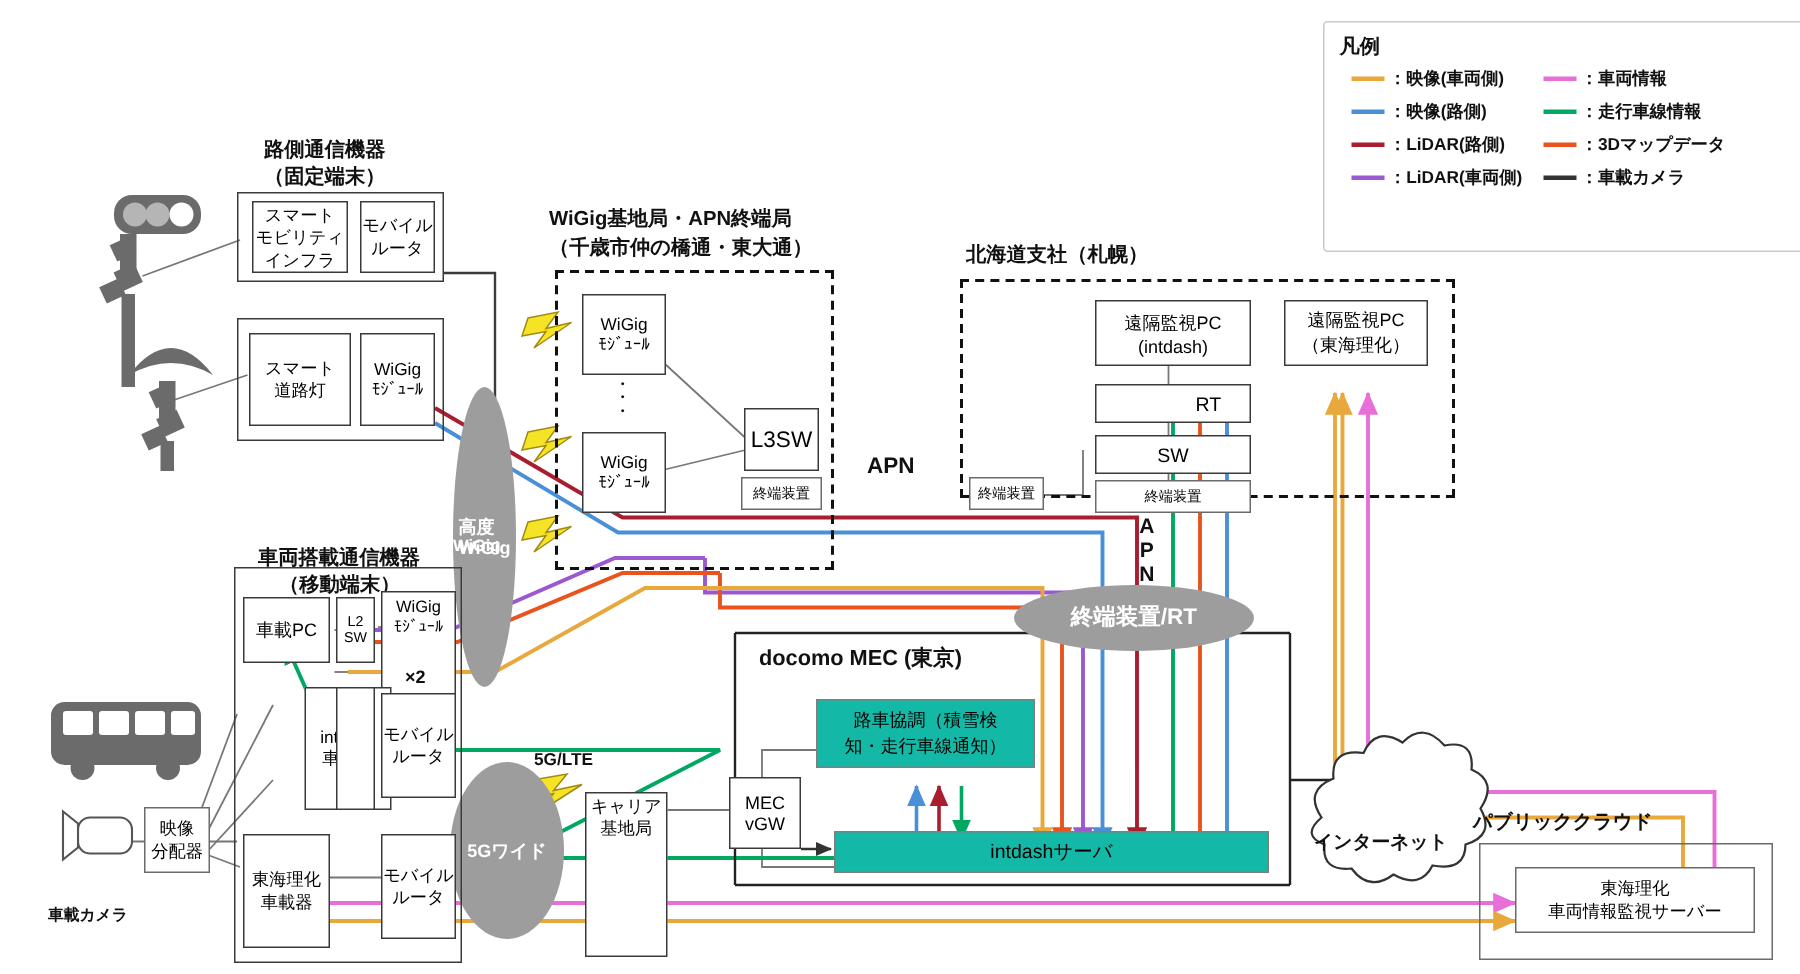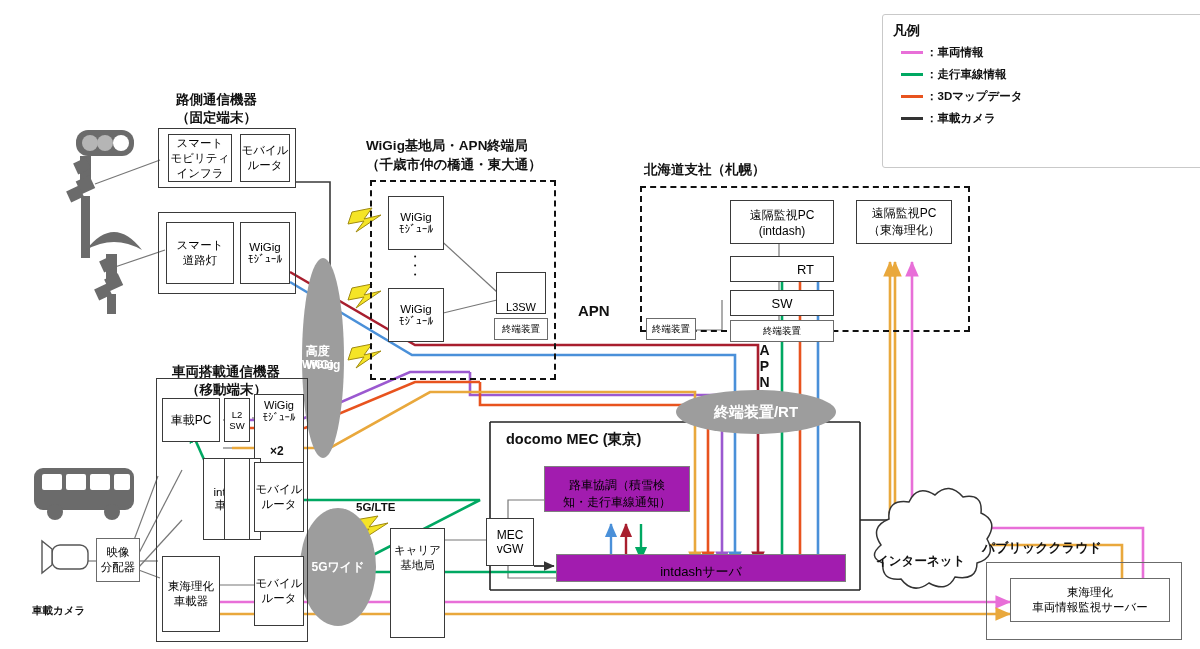--- a/index.html
+++ b/index.html
@@ -7,21 +7,21 @@
   body{font-family:"Liberation Sans","DejaVu Sans",sans-serif;}
   #canvas{position:relative;width:1200px;height:649px;background:#fff;overflow:hidden;}
   svg.layer{position:absolute;left:0;top:0;width:1200px;height:649px;pointer-events:none;}
   .nd{position:absolute;box-sizing:border-box;display:flex;align-items:center;justify-content:center;text-align:center;}
   .box{border:1.6px solid #3a3a3a;background:#fff;}
   .boxthin{border:1.3px solid #6b6b6b;background:#fff;}
   .grp{border:1.8px solid #3a3a3a;background:transparent;}
   .dash{border:2.2px dashed #111;background:transparent;}
   .lbl{position:absolute;color:#111;font-weight:bold;white-space:pre;line-height:1.25;}
   .ttl{font-weight:bold;color:#111;line-height:1.22;}
-  .blue{background:#a21caf;border:1.3px solid #7f7f7f;align-items:flex-end;}
+  .blue{background:#14b8a6;border:1.3px solid #7f7f7f;}
   .ellipse{position:absolute;background:#9d9d9d;border-radius:50%;display:flex;align-items:center;
            justify-content:center;color:#fff;font-weight:bold;line-height:1.2;}
   .legend{position:absolute;border:1px solid #c9c9c9;background:#fff;border-radius:3px;}
   .lgrow{display:flex;align-items:center;margin-bottom:7px;}
   .sw{width:22px;height:0;border-top:3.5px solid #000;margin-right:3px;}
   .lgtxt{font-size:11.5px;color:#111;font-weight:bold;white-space:nowrap;}
   .vtxt{writing-mode:vertical-rl;text-orientation:upright;font-weight:bold;}
 </style>
 </head>
 <body>
@@ -225,21 +225,21 @@
   <div class="lbl" style="left:366px;top:157px;font-size:13.5px;"><span>（千歳市仲の橋通・東大通）</span></div>
   <div class="nd dash" style="left:370px;top:180px;width:186px;height:200px;"></div>
 
   <div class="nd box" style="left:388px;top:196px;width:56px;height:54px;font-size:11.5px;">
       <span>WiGig<br>ﾓｼﾞｭｰﾙ</span>
     </div>
   <div class="lbl" style="left:410px;top:252px;font-size:10px;line-height:0.9;"><span>・<br>・<br>・</span></div>
   <div class="nd box" style="left:388px;top:288px;width:56px;height:54px;font-size:11.5px;">
       <span>WiGig<br>ﾓｼﾞｭｰﾙ</span>
     </div>
-  <div class="nd box" style="left:496px;top:272px;width:50px;height:42px;font-size:11px;align-items:flex-end;">
+  <div class="nd box" style="left:496px;top:272px;width:50px;height:42px;font-size:15px;">
       <span>L3SW</span>
     </div>
   <div class="nd boxthin" style="left:494px;top:318px;width:54px;height:22px;font-size:9.5px;">
       <span>終端装置</span>
     </div>
 
   <div class="lbl" style="left:578px;top:302px;font-size:15px;"><span>APN</span></div>
   <div class="lbl vtxt" style="left:755px;top:342px;font-size:14px;"><span>APN</span></div>
 
   <div class="lbl" style="left:644px;top:162px;font-size:13.5px;"><span>北海道支社（札幌）</span></div>
@@ -305,21 +305,21 @@
   <div class="nd box" style="left:254px;top:556px;width:50px;height:70px;font-size:11.5px;">
       <span>モバイル<br>ルータ</span>
     </div>
 
   <div class="nd boxthin" style="left:96px;top:538px;width:44px;height:44px;font-size:11.5px;">
       <span>映像<br>分配器</span>
     </div>
   <div class="lbl" style="left:32px;top:586px;font-size:10.5px;margin-top:18px;"><span>車載カメラ</span></div>
 
   <div class="lbl" style="left:356px;top:500px;font-size:11.5px;"><span>5G/LTE</span></div>
-  <div class="nd box" style="left:390px;top:528px;width:55px;height:110px;font-size:11.5px;align-items:flex-start;padding-top:14px;">
+  <div class="nd box" style="left:390px;top:528px;width:55px;height:110px;font-size:11.5px;align-items:flex-start;padding-top:1px;">
       <span>キャリア<br>基地局</span>
     </div>
   <div class="nd box" style="left:486px;top:518px;width:48px;height:48px;font-size:12px;">
       <span>MEC<br>vGW</span>
     </div>
 
   <div class="lbl" style="left:506px;top:430px;font-size:14.5px;"><span>docomo MEC (東京)</span></div>
   <div class="nd blue" style="left:544px;top:466px;width:146px;height:46px;font-size:12px;">
       <span>路車協調（積雪検<br>知・走行車線通知）</span>
     </div>
@@ -330,20 +330,38 @@
   <div class="lbl" style="left:876px;top:554px;font-size:12.5px;"><span>インターネット</span></div>
   <div class="lbl" style="left:982px;top:540px;font-size:13px;"><span>パブリッククラウド</span></div>
   <div class="nd grp" style="left:986px;top:562px;width:196px;height:78px;border-color:#6b6b6b;"></div>
   <div class="nd boxthin" style="left:1010px;top:578px;width:160px;height:44px;font-size:11.5px;">
       <span>東海理化<br>車両情報監視サーバー</span>
     </div>
 
   <div class="legend" style="left:882px;top:14px;width:304px;height:136px;padding:8px 10px;">
     <div class="ttl" style="font-size:13.5px;margin-bottom:6px;"><span>凡例</span></div>
     <div style="display:flex;gap:14px;padding-left:8px;">
+      <div id="lg-left">
+          <div class="lgrow">
+            <span class="sw" style="border-top-color: rgb(233, 168, 60);"></span>
+            <span class="lgtxt">：映像(車両側)</span>
+          </div>
+          <div class="lgrow">
+            <span class="sw" style="border-top-color: rgb(74, 144, 217);"></span>
+            <span class="lgtxt">：映像(路側)</span>
+          </div>
+          <div class="lgrow">
+            <span class="sw" style="border-top-color: rgb(168, 30, 46);"></span>
+            <span class="lgtxt">：LiDAR(路側)</span>
+          </div>
+          <div class="lgrow">
+            <span class="sw" style="border-top-color: rgb(155, 89, 208);"></span>
+            <span class="lgtxt">：LiDAR(車両側)</span>
+          </div>
+        </div>
       <div id="lg-right">
           <div class="lgrow">
             <span class="sw" style="border-top-color: rgb(232, 111, 216);"></span>
             <span class="lgtxt">：車両情報</span>
           </div>
           <div class="lgrow">
             <span class="sw" style="border-top-color: rgb(0, 168, 98);"></span>
             <span class="lgtxt">：走行車線情報</span>
           </div>
           <div class="lgrow">

